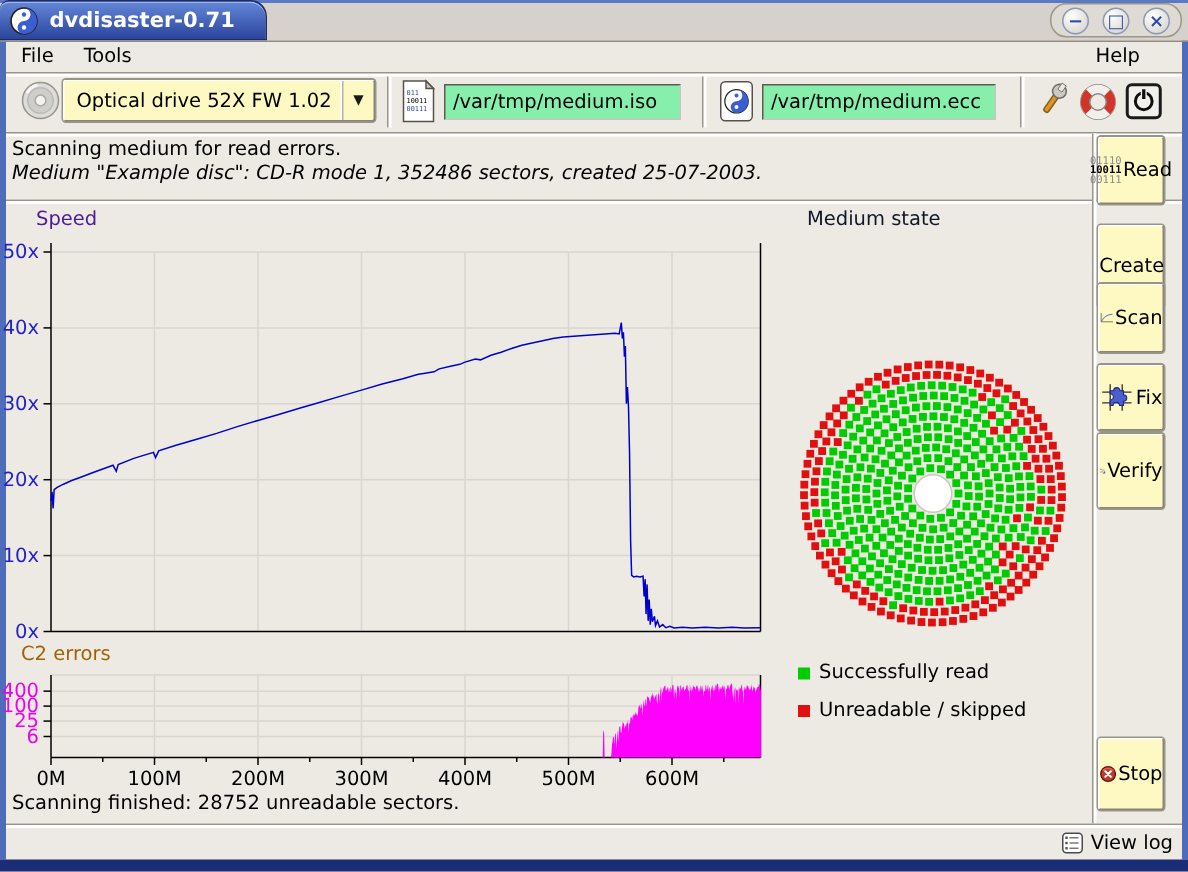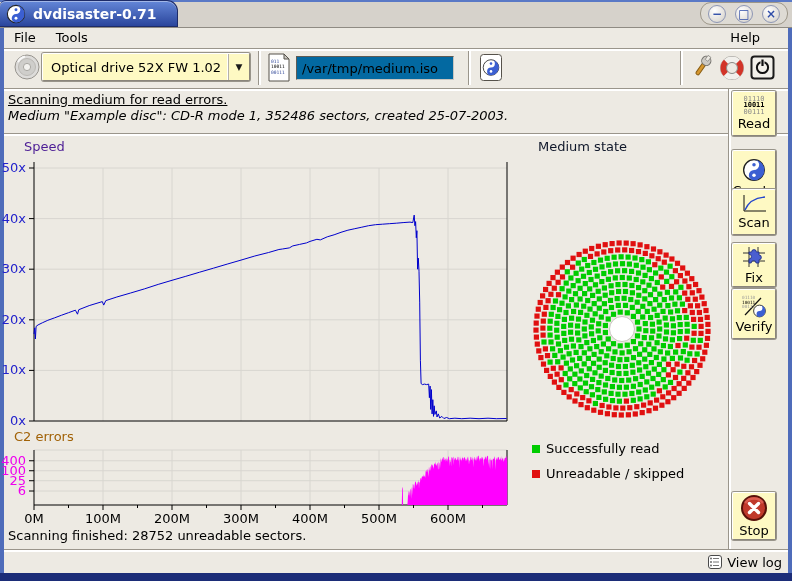--- a/index.html
+++ b/index.html
@@ -29,33 +29,33 @@
   .hsep{position:absolute;left:4px;width:784px;height:2px;border-top:1px solid #9a958b;background:#fff;}
   .vsep{position:absolute;width:2px;border-left:1px solid #9a958b;background:#fff;}
   
   .toolbar{position:absolute;left:4px;top:49px;width:784px;height:39px;}
   .raised{background:#fef9c3;border:1px solid;border-color:#fff #8a857b #8a857b #fff;
     box-shadow:0 0 0 1px #98948a;border-radius:2px;box-sizing:border-box;}
   .combo{display:flex;align-items:center;}
   .combo-label{flex:1;padding-left:8px;white-space:nowrap;}
   .combo-arrow{width:20px;align-self:stretch;border-left:1px solid #b5b1a8;box-shadow:-1px 0 0 #fff;
     display:flex;align-items:center;justify-content:center;font-size:9px;color:#1a1a1a;}
-  .tfield{position:absolute;background:#0369a1;border:1px solid;border-color:#5f5b54 #c8c5bf #c8c5bf #5f5b54;
+  .tfield{position:absolute;background:#86efac;border:1px solid;border-color:#5f5b54 #c8c5bf #c8c5bf #5f5b54;
     font-family:"DejaVu Sans","Liberation Sans",sans-serif;font-size:13px;padding:0 0 0 5px;box-sizing:border-box;color:#000;}
   
-  .info1{position:absolute;left:8px;top:92px;text-decoration:underline;}
+  .info1{position:absolute;left:8px;top:92px;}
   .info2{position:absolute;left:8px;top:108px;font-style:italic;}
   
   .speed-title{position:absolute;left:24px;top:139px;color:#4c1d95;}
   .c2-title{position:absolute;left:14px;top:429px;color:#a16207;}
   .medium-title{position:absolute;left:538px;top:139px;color:#0f172a;}
   .legend-row{position:absolute;left:532px;display:flex;align-items:center;gap:6px;}
   .legend-sq{width:8px;height:8px;}
   
-  .sbtn{position:absolute;left:732px;width:44px;display:flex;flex-direction:column;align-items:center;
+  .sbtn{position:absolute;left:732px;width:44px;display:flex;flex-direction:row;align-items:center;
     justify-content:center;gap:1px;font-size:13px;}
   .bindig{font-family:"DejaVu Sans Mono","Liberation Mono",monospace;font-size:7px;line-height:6.5px;color:#8a8a8a;}
   .bindig.mid{color:#000;font-weight:bold;}
   
   .fstatus{position:absolute;left:8px;top:528px;}
   .viewlog{position:absolute;right:10px;top:552px;height:20px;display:flex;align-items:center;gap:4px;}
 </style>
 </head>
 <body>
 
@@ -112,20 +112,21 @@
     <div class="vsep" style="left:464px;top:2px;height:34px"></div>
     <svg class="abs" style="left:474px;top:3px" width="26" height="31" viewBox="0 0 26 31">
       <rect x="2.5" y="2.5" width="21" height="26" rx="3" fill="#fff" stroke="#56524b"></rect>
       <g transform="translate(13,15.5) scale(0.82)">
         <circle r="9.5" fill="#fff" stroke="#222"></circle>
         <path d="M0,-9.5 a9.5,9.5 0 0 1 0,19 a4.75,4.75 0 0 1 0,-9.5 a4.75,4.75 0 0 0 0,-9.5 z" fill="#3b5fd2"></path>
         <circle cy="-4.75" r="1.6" fill="#3b5fd2"></circle>
           <circle cy="4.75" r="1.6" fill="#fff"></circle>
       </g>
     </svg>
+    <input class="tfield" style="left: 504px; top: 7px; width: 156px; height: 24px;" value="/var/tmp/medium.ecc">
     <div class="vsep" style="left:676px;top:2px;height:34px"></div>
     <svg class="abs" style="left:684px;top:4px" width="28" height="30" viewBox="0 0 28 30">
       <g transform="rotate(35 14 14)">
         <rect x="12.2" y="8" width="3.6" height="15" rx="1.5" fill="#d6972f" stroke="#8a5d12"></rect>
         <circle cx="14" cy="6.5" r="4.6" fill="#ccc9c3" stroke="#6f6d68"></circle>
         <rect x="12.3" y="0.5" width="3.4" height="6" fill="#edeae3"></rect>
         <rect x="12.3" y="1" width="3.4" height="5" fill="#edeae3" stroke="#6f6d68" stroke-width="0.6"></rect>
       </g>
     </svg>
     <svg class="abs" style="left:714px;top:4px" width="28" height="30" viewBox="-14 -15 28 30">

